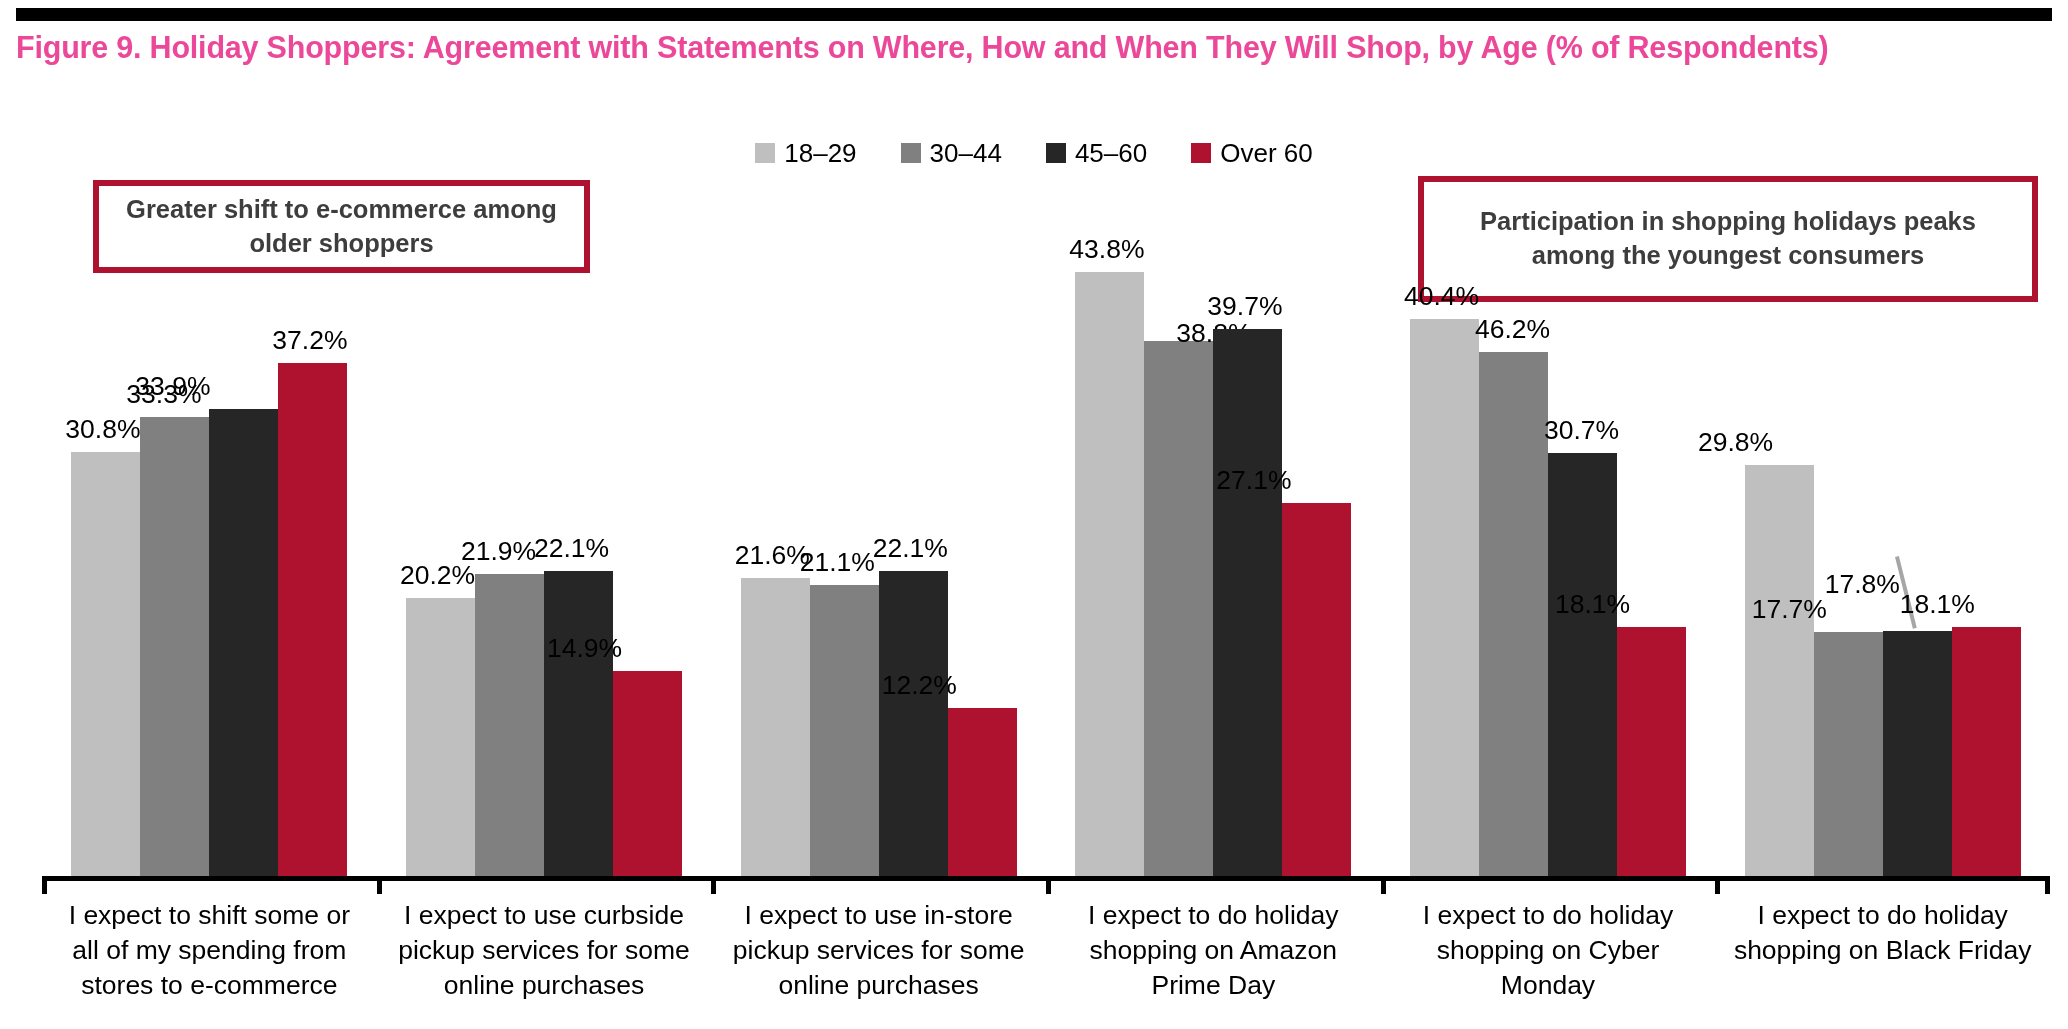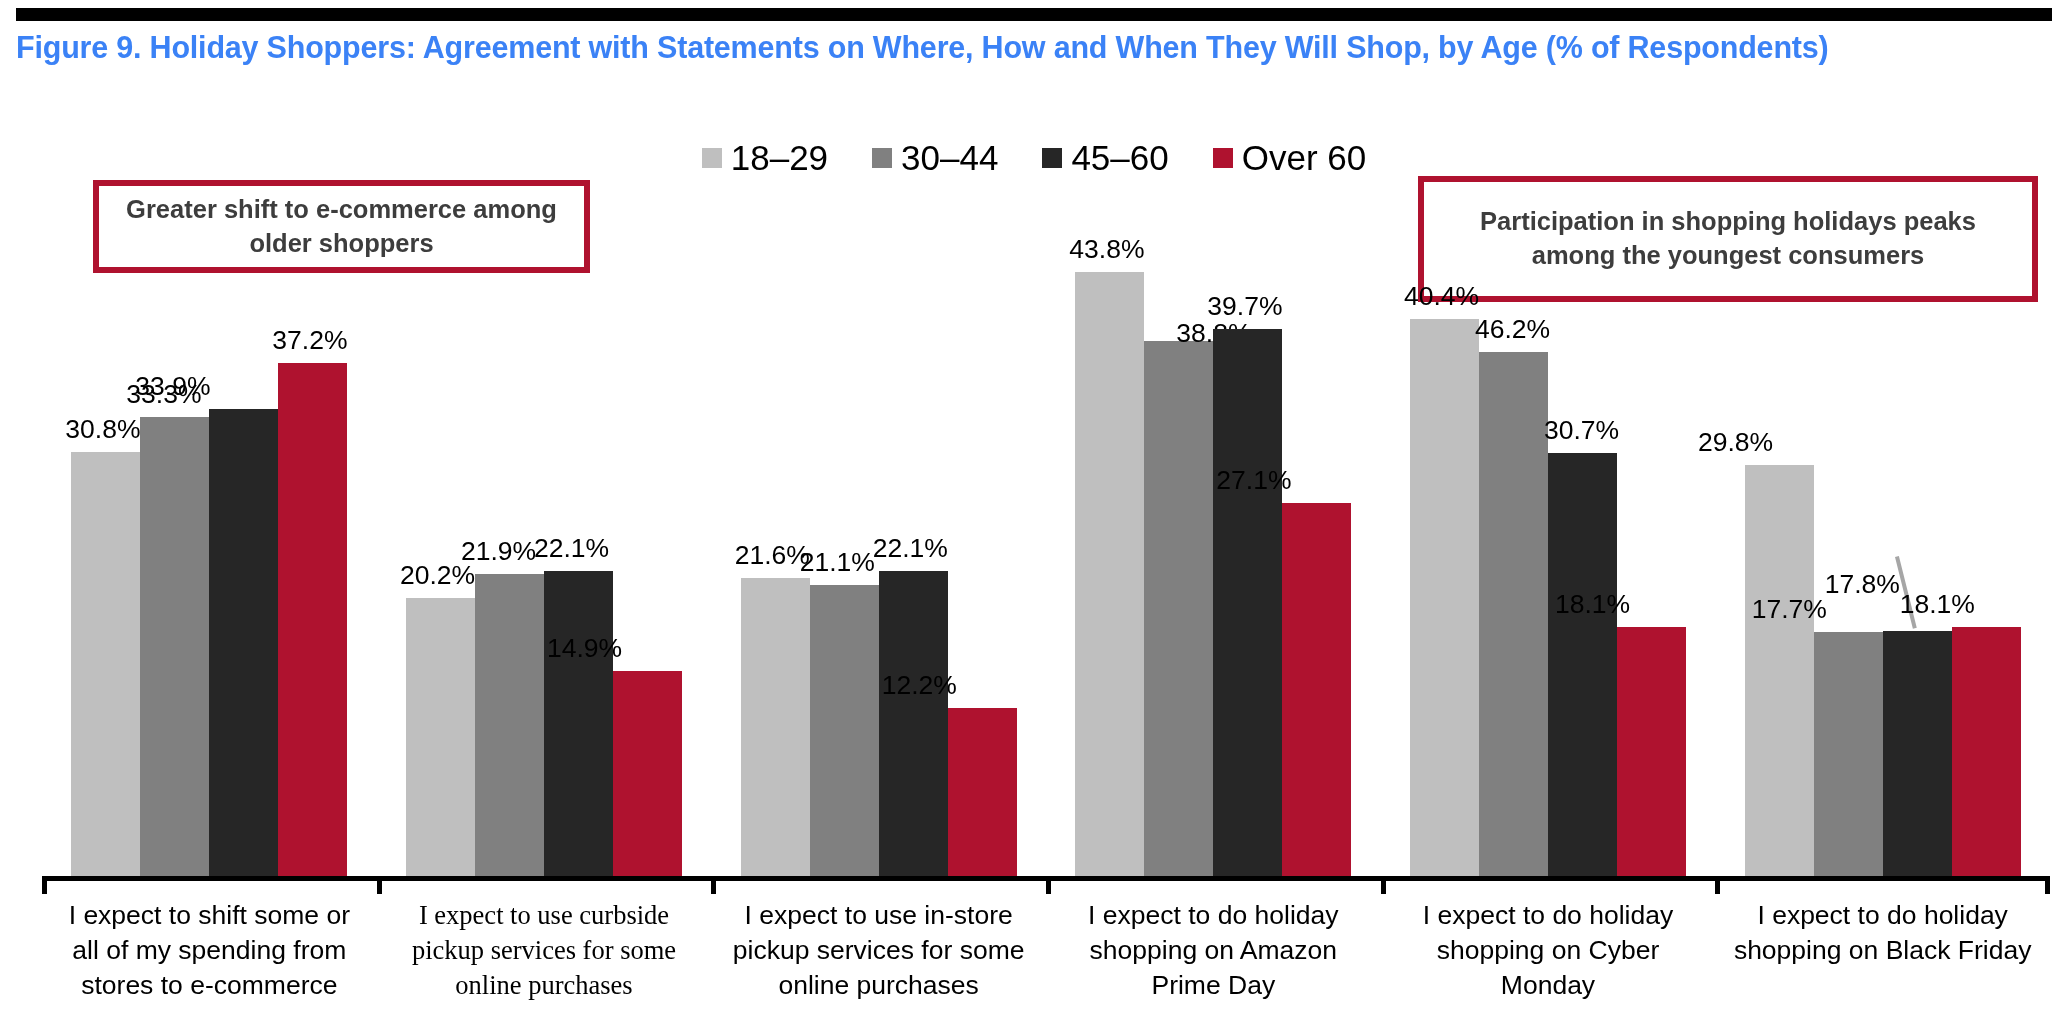--- a/index.html
+++ b/index.html
@@ -24,21 +24,21 @@
   }
 
   
   .chart-title {
     position: absolute;
     left: 16px; top: 30px;
     width: 2040px;
     font-size: 30.5px;
     font-weight: bold;
     letter-spacing: -0.2px;
-    color: #3b82f6;
+    color: #ec4899;
     white-space: nowrap;
   }
 
   
   .legend {
     position: absolute;
     left: 0; top: 140px;
     width: 2068px;
     display: flex;
     justify-content: center;
@@ -49,21 +49,21 @@
     display: flex;
     align-items: center;
     gap: 9px;
   }
   .legend-swatch {
     width: 20px; height: 20px;
     display: block;
     flex: 0 0 auto;
   }
   .legend-label {
-    font-size: 35px;
+    font-size: 26px;
     color: #000000;
     line-height: 1;
   }
 
   
   .callout {
     position: absolute;
     box-sizing: border-box;
     border: 6px solid #AF122F;
     background: #ffffff;
@@ -182,21 +182,21 @@
         <div>stores to e-commerce</div>
       </div>
       <div class="bar" title="18–29 — 20.2%" style="left: 406px; width: 69px; height: 278.356px; background: rgb(191, 191, 191);"></div>
       <div class="bar-label" style="left: 400px; top: 561.644px;">20.2%</div>
       <div class="bar" title="30–44 — 21.9%" style="left: 475px; width: 69px; height: 301.782px; background: rgb(128, 128, 128);"></div>
       <div class="bar-label" style="left: 461px; top: 538.218px;">21.9%</div>
       <div class="bar" title="45–60 — 22.1%" style="left: 544px; width: 69px; height: 304.538px; background: rgb(38, 38, 38);"></div>
       <div class="bar-label" style="left: 534px; top: 535.462px;">22.1%</div>
       <div class="bar" title="Over 60 — 14.9%" style="left: 613px; width: 69px; height: 205.322px; background: rgb(175, 18, 47);"></div>
       <div class="bar-label" style="left: 547px; top: 634.678px;">14.9%</div>
-      <div class="cat-label" style="left: 376.667px; width: 334.667px; font-family: Liberation Serif, serif;">
+      <div class="cat-label" style="left: 376.667px; width: 334.667px;">
         <div>I expect to use curbside</div>
         <div>pickup services for some</div>
         <div>online purchases</div>
       </div>
       <div class="bar" title="18–29 — 21.6%" style="left: 740.667px; width: 69px; height: 297.648px; background: rgb(191, 191, 191);"></div>
       <div class="bar-label" style="left: 734.667px; top: 542.352px;">21.6%</div>
       <div class="bar" title="30–44 — 21.1%" style="left: 809.667px; width: 69px; height: 290.758px; background: rgb(128, 128, 128);"></div>
       <div class="bar-label" style="left: 799.667px; top: 549.242px;">21.1%</div>
       <div class="bar" title="45–60 — 22.1%" style="left: 878.667px; width: 69px; height: 304.538px; background: rgb(38, 38, 38);"></div>
       <div class="bar-label" style="left: 872.667px; top: 535.462px;">22.1%</div>

